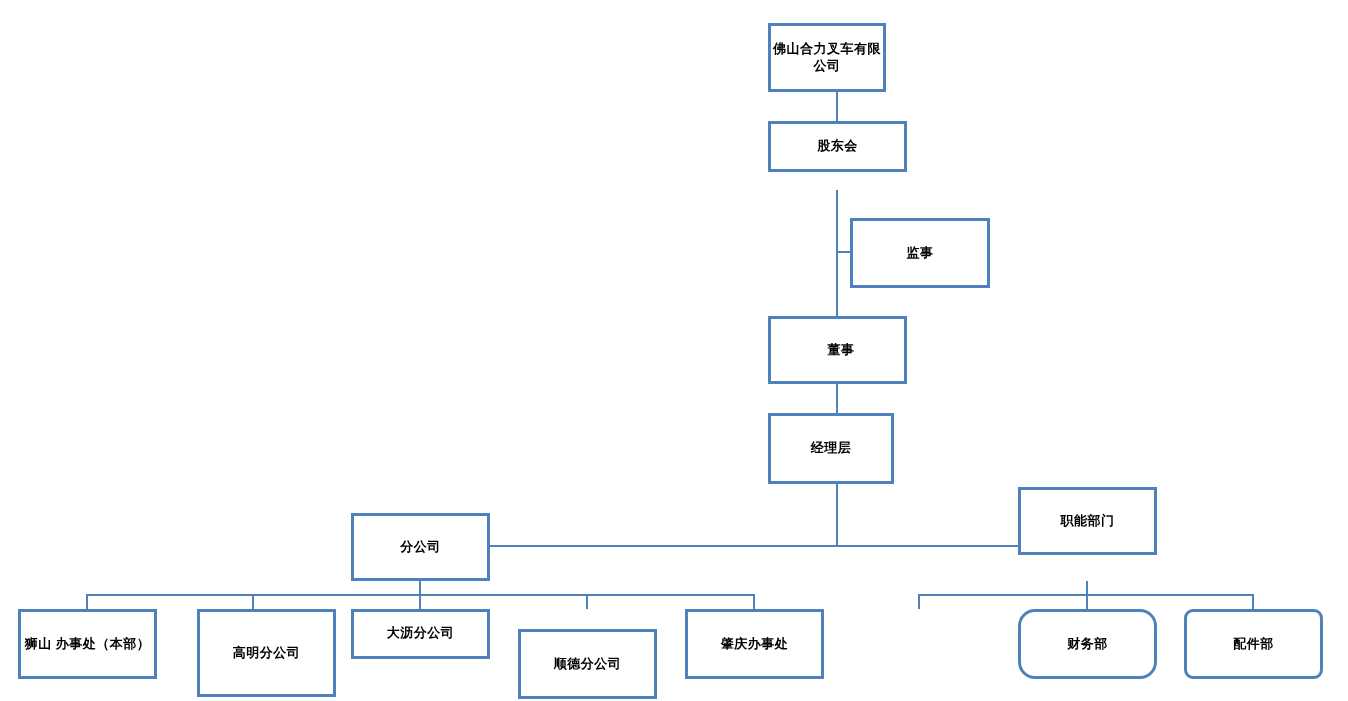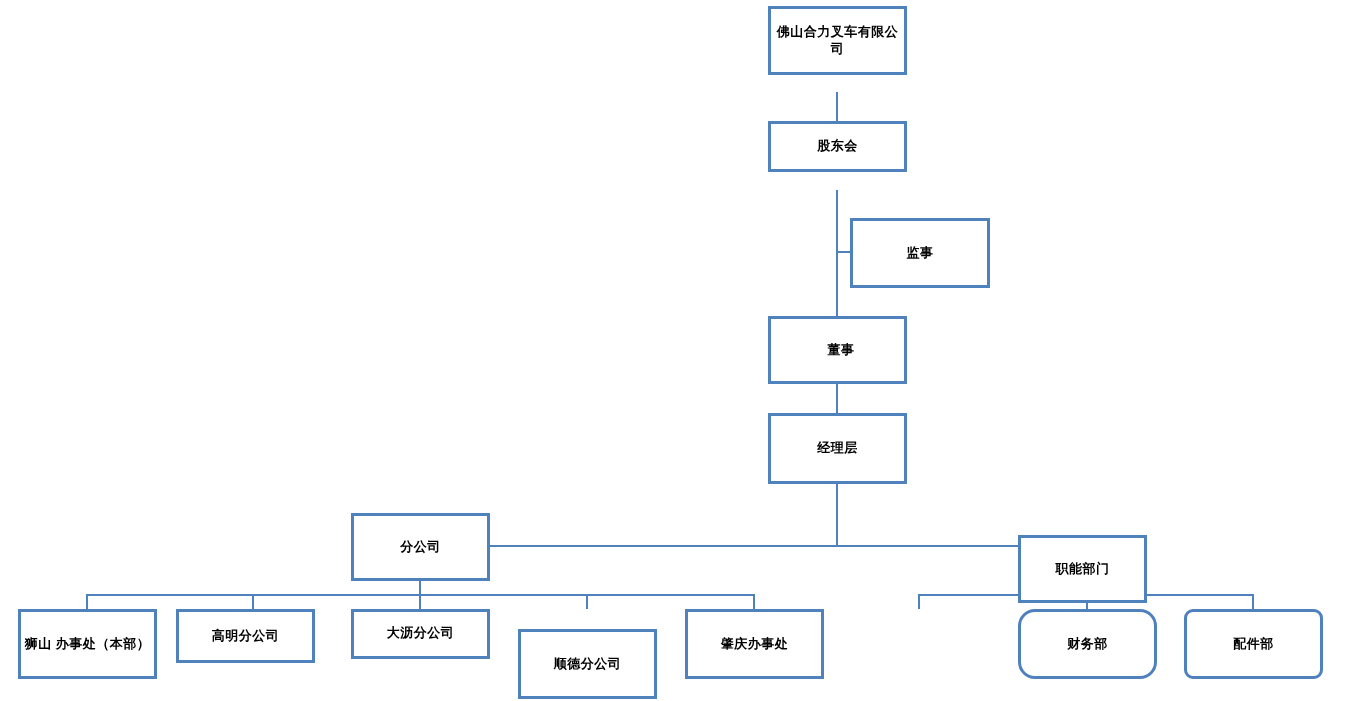--- a/index.html
+++ b/index.html
@@ -39,47 +39,47 @@
   <div class="vline" style="left:419px; top:595px; height:14px;"></div>
   <div class="vline" style="left:586px; top:595px; height:14px;"></div>
   <div class="vline" style="left:753px; top:595px; height:14px;"></div>
 
   <div class="vline" style="left:1086px; top:581px; height:15px;"></div>
   <div class="hline" style="left:918px;  top:594px; width:336px;"></div>
   <div class="vline" style="left:918px;  top:595px; height:14px;"></div>
   <div class="vline" style="left:1086px; top:595px; height:14px;"></div>
   <div class="vline" style="left:1252px; top:595px; height:14px;"></div>
 
-  <div class="node" style="left:768px; top:6px;  width:139px; height:69px;">
+  <div class="node" style="left:768px; top:23px;  width:118px; height:69px;">
       <span>佛山合力叉车有限公司</span>
     </div>
   <div class="node" style="left:768px; top:121px; width:139px; height:51px;">
       <span>股东会</span>
     </div>
   <div class="node" style="left:850px; top:218px; width:140px; height:70px;align-items:center;">
       <span>监事</span>
     </div>
   <div class="node" style="left:768px; top:316px; width:139px; height:68px;padding-left:9px;">
       <span>董事</span>
     </div>
-  <div class="node" style="left:768px; top:413px; width:139px; height:71px;">
+  <div class="node" style="left:768px; top:413px; width:126px; height:71px;">
       <span>经理层</span>
     </div>
 
   <div class="node" style="left:351px;  top:513px; width:139px; height:68px;justify-content:center;">
       <span>分公司</span>
     </div>
-  <div class="node" style="left:1018px; top:535px; width:129px; height:68px;">
+  <div class="node" style="left:1018px; top:487px; width:139px; height:68px;">
       <span>职能部门</span>
     </div>
 
   <div class="node" style="left:18px;  top:609px; width:139px; height:70px;">
       <span>狮山 办事处（本部）</span>
     </div>
-  <div class="node" style="left:176px; top:609px; width:139px; height:54px;">
+  <div class="node" style="left:197px; top:609px; width:139px; height:88px;">
       <span>高明分公司</span>
     </div>
   <div class="node" style="left:351px; top:609px; width:139px; height:50px;font-family:Liberation Mono, monospace;">
       <span>大沥分公司</span>
     </div>
   <div class="node" style="left:518px; top:609px; width:139px; height:70px;margin-top:20px;">
       <span>顺德分公司</span>
     </div>
   <div class="node" style="left:685px; top:609px; width:139px; height:70px;">
       <span>肇庆办事处</span>

